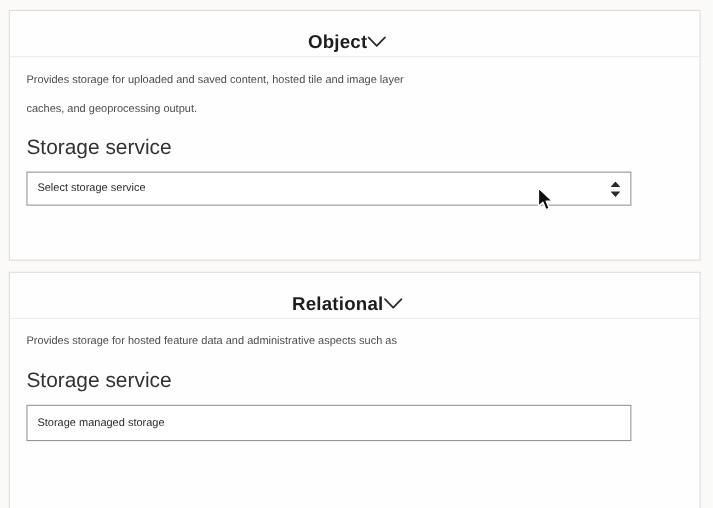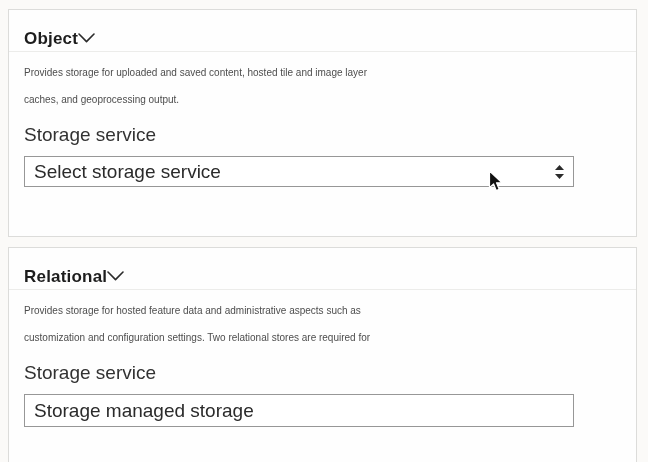--- a/index.html
+++ b/index.html
@@ -25,21 +25,21 @@
   }
   .panel-object { top: 9px; height: 228px; }
   .panel-relational { top: 247px; height: 262px; }
 
   .panel-header {
     box-sizing: border-box;
     height: 42px;
     padding: 16px 15px 0 15px;
     display: flex;
     align-items: center;
-    justify-content: flex-start;
+    justify-content: center;
     border-bottom: 1px solid #ececea;
     cursor: pointer;
   }
   .panel-title {
     font-size: 17px;
     font-weight: 600;
     color: #1d1d1d;
     letter-spacing: 0.2px;
     line-height: 20px;
   }
@@ -68,21 +68,21 @@
   }
   .control {
     margin-top: 11px;
     box-sizing: border-box;
     width: 550px;
     background: #ffffff;
     border: 1px solid #979797;
     display: flex;
     align-items: center;
     padding: 0 9px;
-    font-size: 19px;
+    font-size: 10px;
     color: #2b2b2b;
     cursor: pointer;
   }
   .control.select { height: 31px; }
   .control.text-input { height: 33px; cursor: text; }
   .control .value {
     white-space: nowrap;
     overflow: hidden;
   }
   .spinner-icon {
@@ -138,21 +138,20 @@
       <span>
         <svg width="17" height="10" viewBox="0 0 17 10">
             <polyline points="1,1 8.5,8.6 16,1" fill="none" stroke="#2b2b2b" stroke-width="1.6" stroke-linecap="round" stroke-linejoin="round"></polyline>
           </svg>
       </span>
     </button>
   </div>
   <div class="panel-body">
     <div class="description">
         <div>Provides storage for hosted feature data and administrative aspects such as</div>
-        <div>customization and configuration settings. Two relational stores are required for</div>
       </div>
     <div class="field-label">Storage service</div>
     <div class="control text-input" role="textbox">
       <span class="value">Storage managed storage</span>
     </div>
   </div>
 </section>
 
 <div class="cursor-overlay">
   <svg width="17" height="23" viewBox="0 0 17 23">

